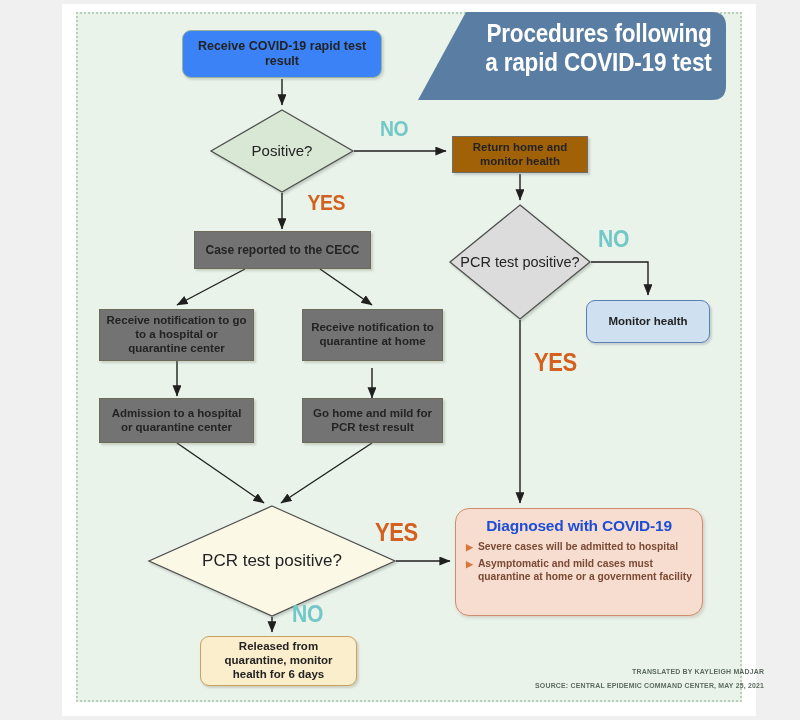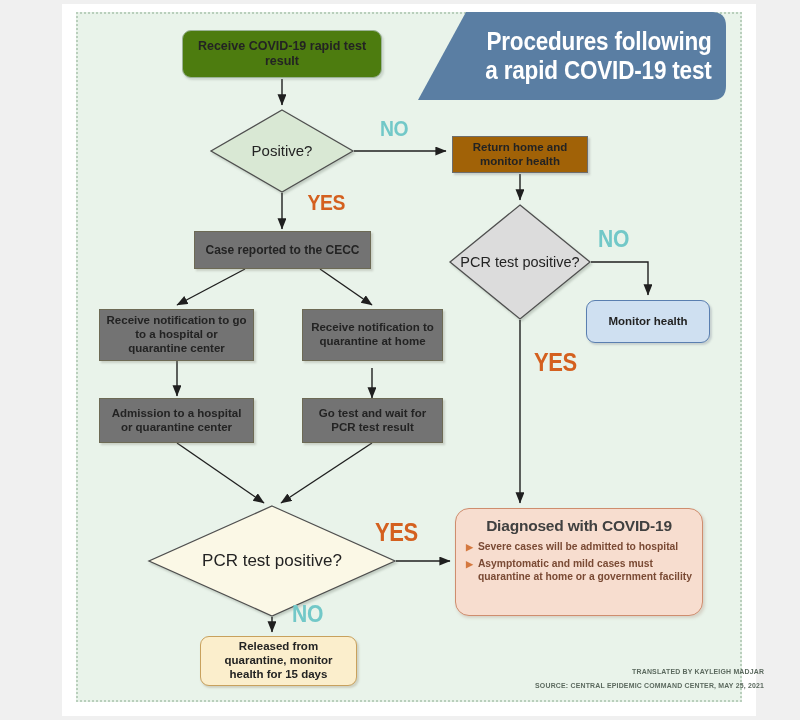--- a/index.html
+++ b/index.html
@@ -54,21 +54,21 @@
     align-items: center;
     justify-content: center;
     text-align: center;
     color: #232323;
     font-weight: bold;
     line-height: 1.2;
   }
 
   
   .box-green {
-    background: #4d7c0f;
+    background: #3b82f6;
     border: 1.5px solid #9bb396;
     border-radius: 9px;
     font-size: 12.5px;
     box-shadow: 1.5px 2px 2px rgba(120,130,120,0.25);
     padding: 3px 8px;
   }
   .box-gray {
     background: #a16207;
     border: 1.5px solid #6d6d6d;
     font-size: 11.5px;
@@ -120,21 +120,21 @@
     letter-spacing: -0.5px;
     transform: scaleX(0.88);
   }
   .lbl-yes { color: #d4601f; }
   .lbl-no  { color: #72c8c8; }
 
   
   #title-banner {
     position: absolute;
     left: 404px;
-    top: 12px;
+    top: 4px;
     width: 322px;
     height: 100px;
   }
   #title-text {
     position: absolute;
     left: 0; top: 0;
     width: 322px;
     height: 88px;
     display: flex;
     flex-direction: column;
@@ -160,21 +160,21 @@
     width: 248px;
     height: 108px;
     background: #f7ddcf;
     border: 1.6px solid #cf8d6e;
     border-radius: 14px;
     box-sizing: border-box;
     padding: 8px 10px 6px 10px;
     box-shadow: 1.5px 2px 3px rgba(160,120,100,0.25);
   }
   #diagnosis-title {
-    color: #404040;
+    color: #1d4ed8;
     font-weight: bold;
     font-size: 15.5px;
     text-align: center;
     margin-bottom: 6px;
     letter-spacing: -0.2px;
   }
   .diag-item {
     display: flex;
     align-items: flex-start;
     font-size: 10.3px;
@@ -271,35 +271,35 @@
   <div class="diamond-label" style="position:absolute; left:211px; top:110px; width:142px; height:82px; font-size:15px;">Positive?</div>
 
   <div class="node box-cream" style="left:194px; top:231px; width:177px; height:38px; font-size:12px;">Case reported to the CECC</div>
 
   <div class="node box-cream" style="left:99px; top:309px; width:155px; height:52px;">Receive notification to go to a hospital or quarantine center</div>
 
   <div class="node box-cream" style="left:99px; top:398px; width:155px; height:45px;">Admission to a hospital or quarantine center</div>
 
   <div class="node box-cream" style="left:302px; top:309px; width:141px; height:52px;">Receive notification to quarantine at home</div>
 
-  <div class="node box-cream" style="left:302px; top:398px; width:141px; height:45px;">Go test and wait for PCR test result</div>
+  <div class="node box-cream" style="left:302px; top:398px; width:141px; height:45px;">Go home and mild for PCR test result</div>
 
   <div class="node box-gray" style="left:452px; top:136px; width:136px; height:37px;">Return home and monitor health</div>
 
   <div class="diamond-label" style="position:absolute; left:450px; top:205px; width:140px; height:114px; font-size:14.5px;">
     <span>PCR test positive?</span>
   </div>
 
   <div class="node box-blue" style="left:586px; top:300px; width:124px; height:43px;">Monitor health</div>
 
   <div class="diamond-label" style="position:absolute; left:149px; top:506px; width:246px; height:110px; font-size:17px;">
     <span>PCR test positive?</span>
   </div>
 
-  <div class="node box-tan" style="left:200px; top:636px; width:157px; height:50px;">Released from quarantine, monitor health for 15 days</div>
+  <div class="node box-tan" style="left:200px; top:636px; width:157px; height:50px;">Released from quarantine, monitor health for 6 days</div>
 
   <div class="lbl lbl-no" style="left:378px; top:116px; font-size:22px;">NO</div>
   <div class="lbl lbl-yes" style="left:305px; top:190px; font-size:22px;">YES</div>
   <div class="lbl lbl-no" style="left:596px; top:225px; font-size:24px;">NO</div>
   <div class="lbl lbl-yes" style="left:531px; top:348px; font-size:25px;">YES</div>
   <div class="lbl lbl-yes" style="left:372px; top:518px; font-size:25px;">YES</div>
   <div class="lbl lbl-no" style="left:290px; top:600px; font-size:24px;">NO</div>
 
   <div id="diagnosis-panel">
     <div id="diagnosis-title">Diagnosed with COVID-19</div>

